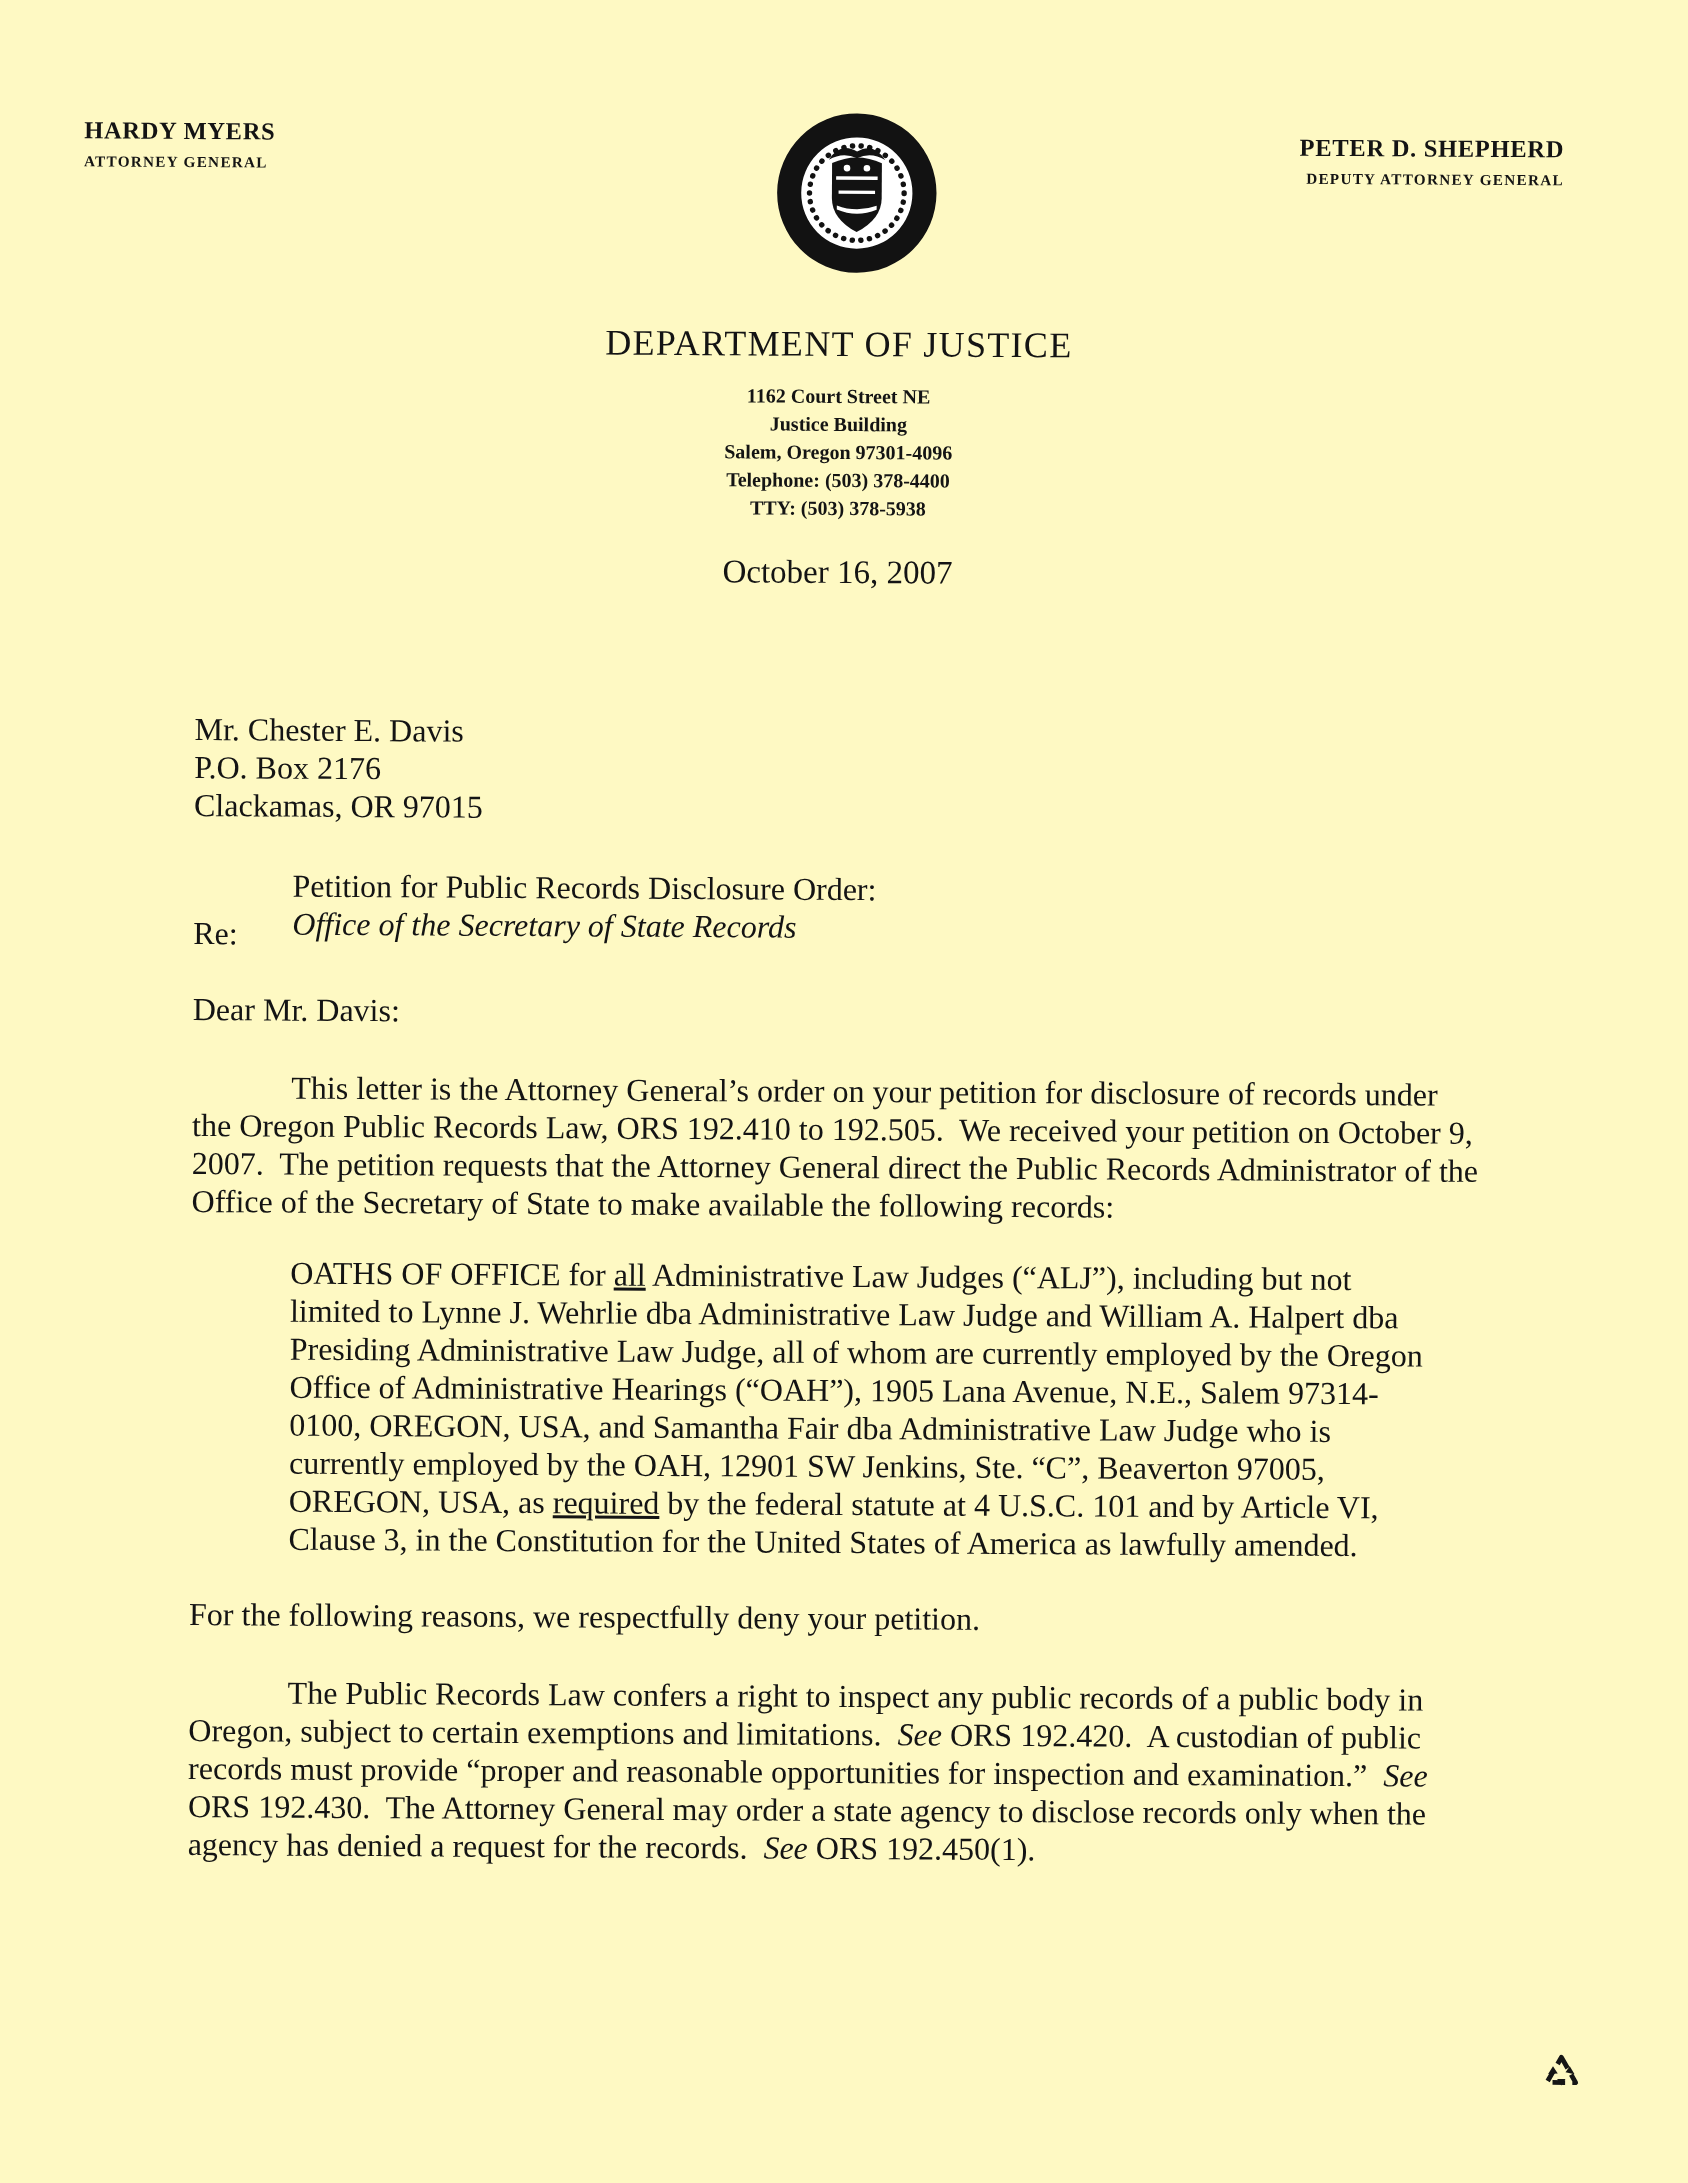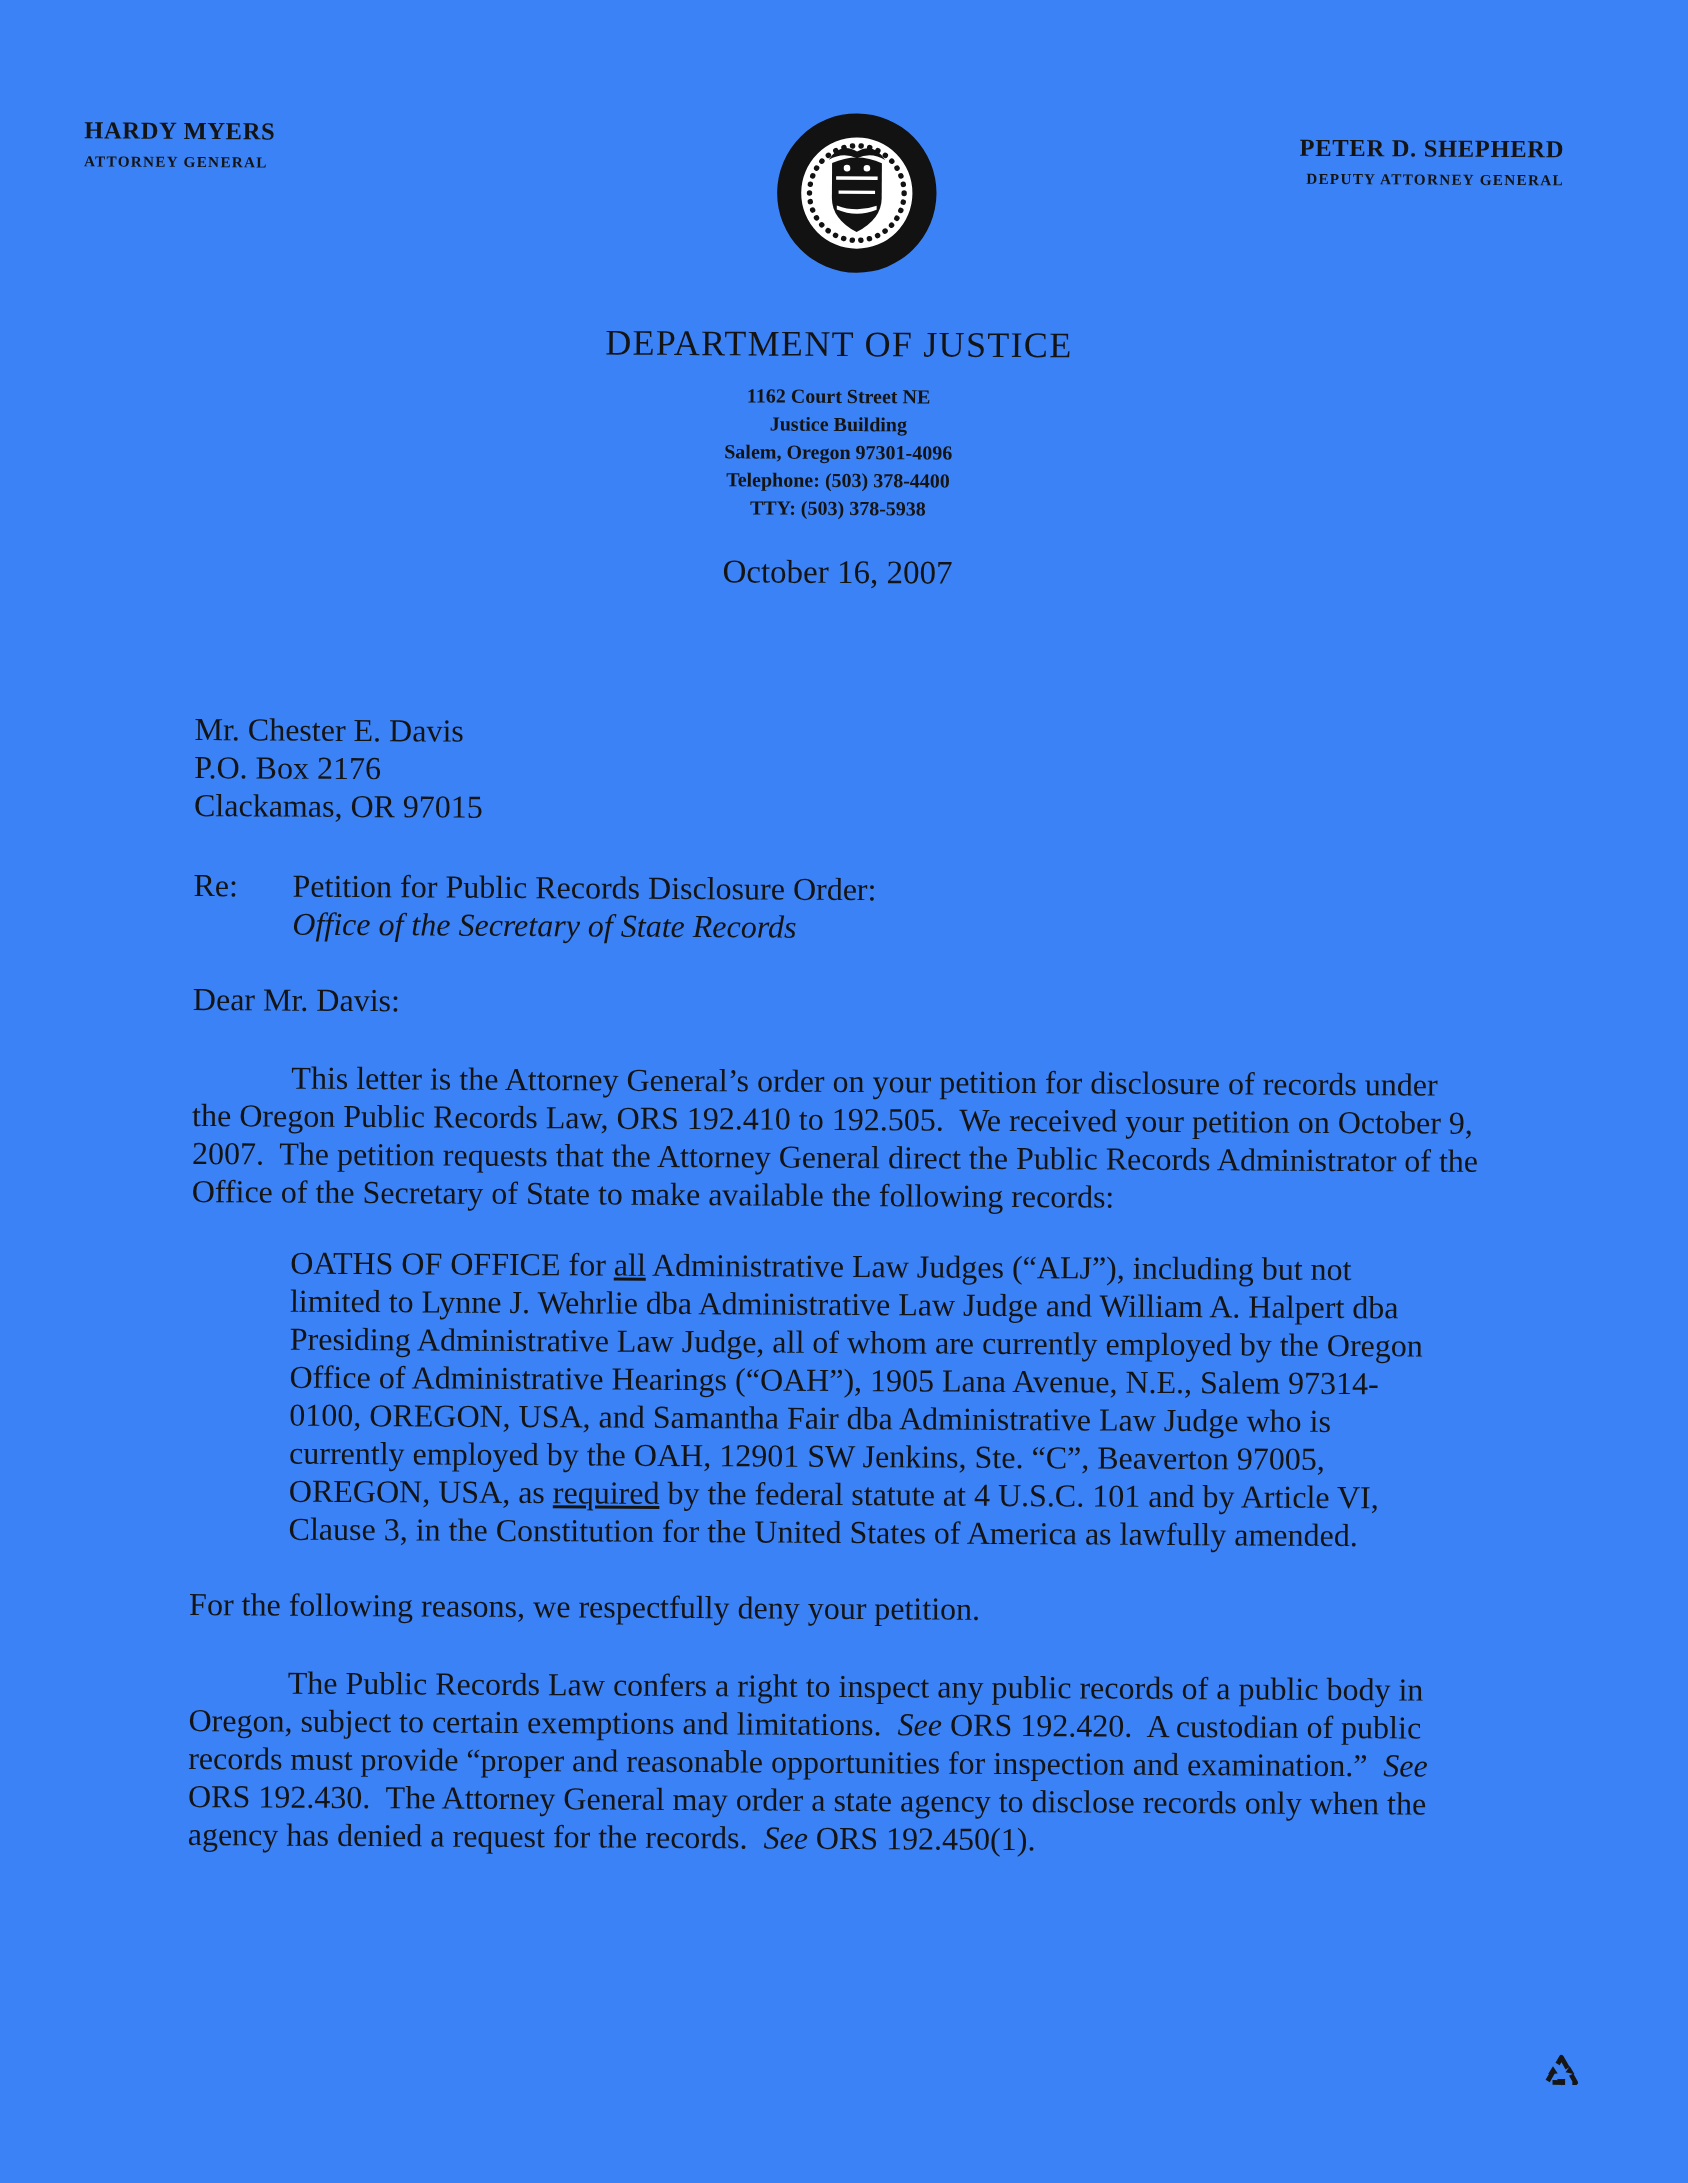--- a/index.html
+++ b/index.html
@@ -4,21 +4,21 @@
 <style>
   html, body {
     margin: 0;
     padding: 0;
     background: #ffffff;
   }
   .sheet {
     position: relative;
     width: 1689px;
     height: 2183px;
-    background: #3b82f6;
+    background: #fef9c3;
     color: #141414;
     font-family: "Liberation Serif", "DejaVu Serif", serif;
     overflow: hidden;
   }
   .rotor {
     position: absolute;
     inset: 0;
     transform: rotate(0.35deg);
     transform-origin: 844px 0px;
   }
@@ -83,21 +83,21 @@
     width: 1291px;
     font-size: 32px;
     line-height: 38px;
   }
   .letter-body p { margin: 0; white-space: pre-wrap; }
   .recipient div { line-height: 38px; }
   .re-block {
     display: flex;
     margin-top: 42px;
   }
-  .re-label { width: 99px; flex: 0 0 99px; }
+  .re-label { width: 99px; flex: 0 0 99px; margin-top: 48px; }
   .re-text div { line-height: 38px; }
   .italic { font-style: italic; }
   .salutation { margin-top: 38px !important; }
   .para1 { margin-top: 40px !important; text-indent: 99px; }
   .quote {
     margin-top: 33px;
     margin-left: 99px;
     width: 1139px;
     white-space: pre-wrap;
   }

